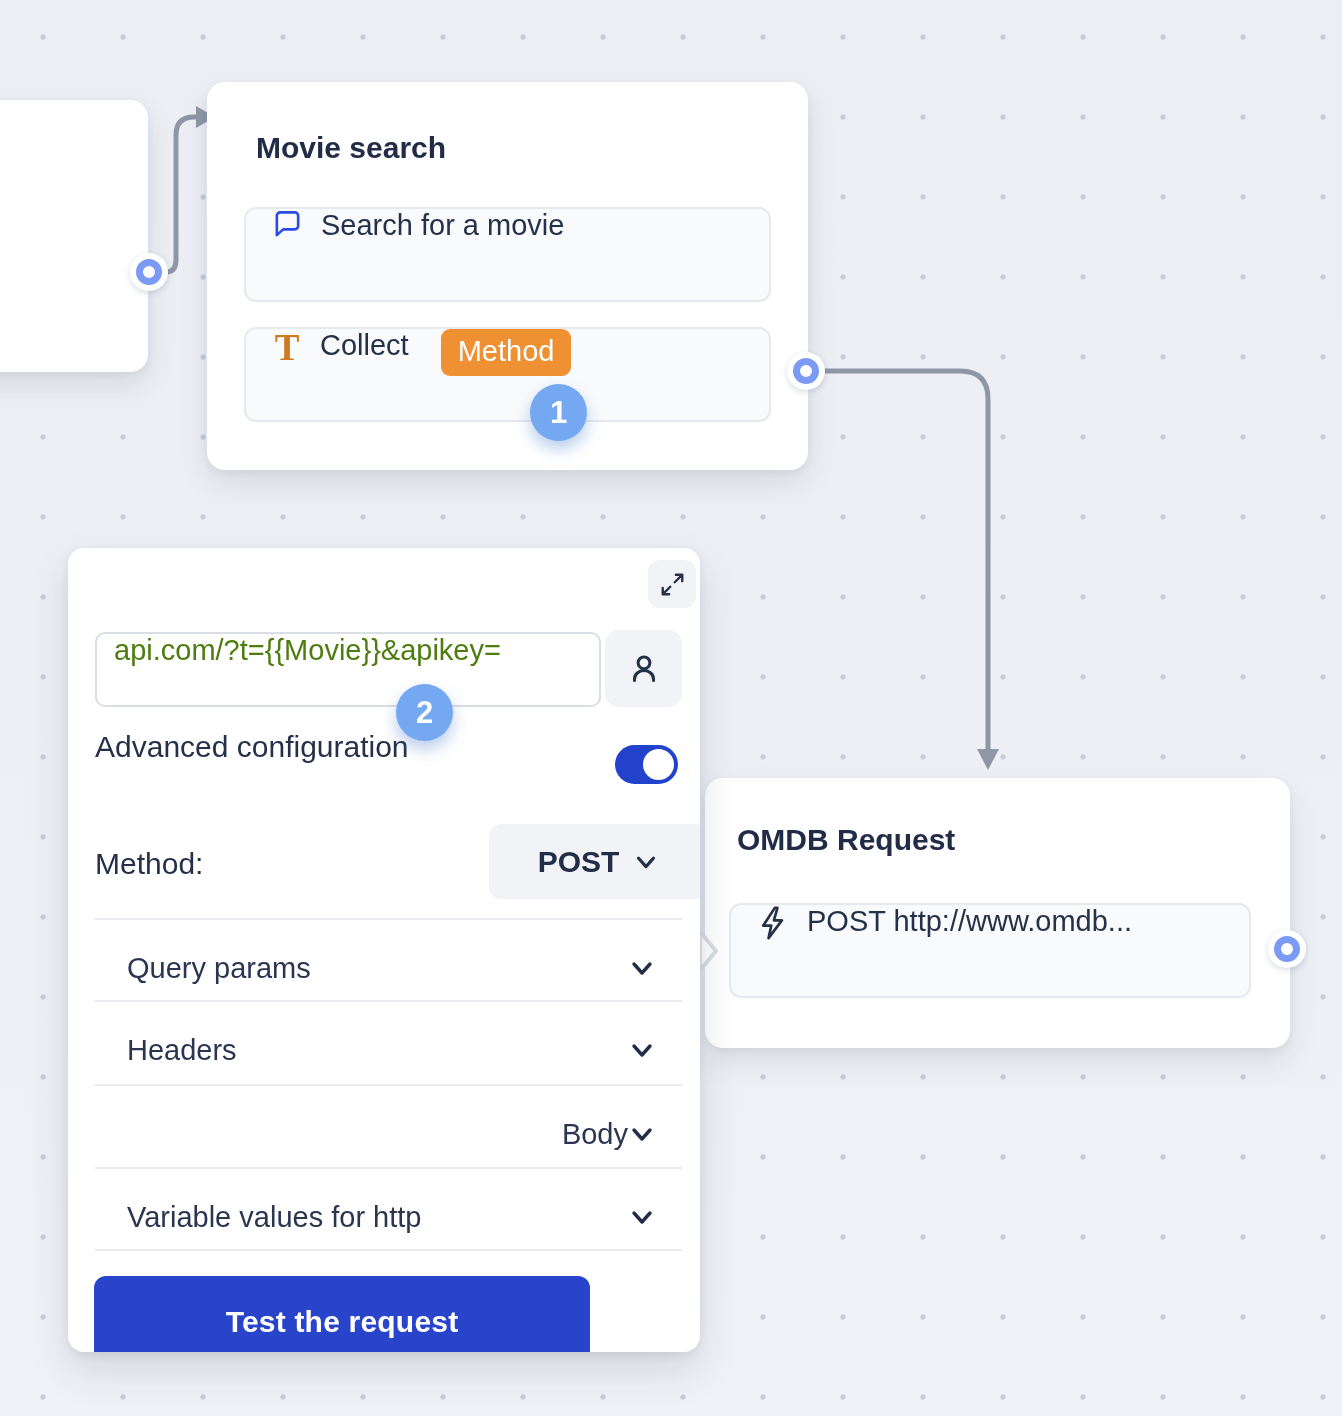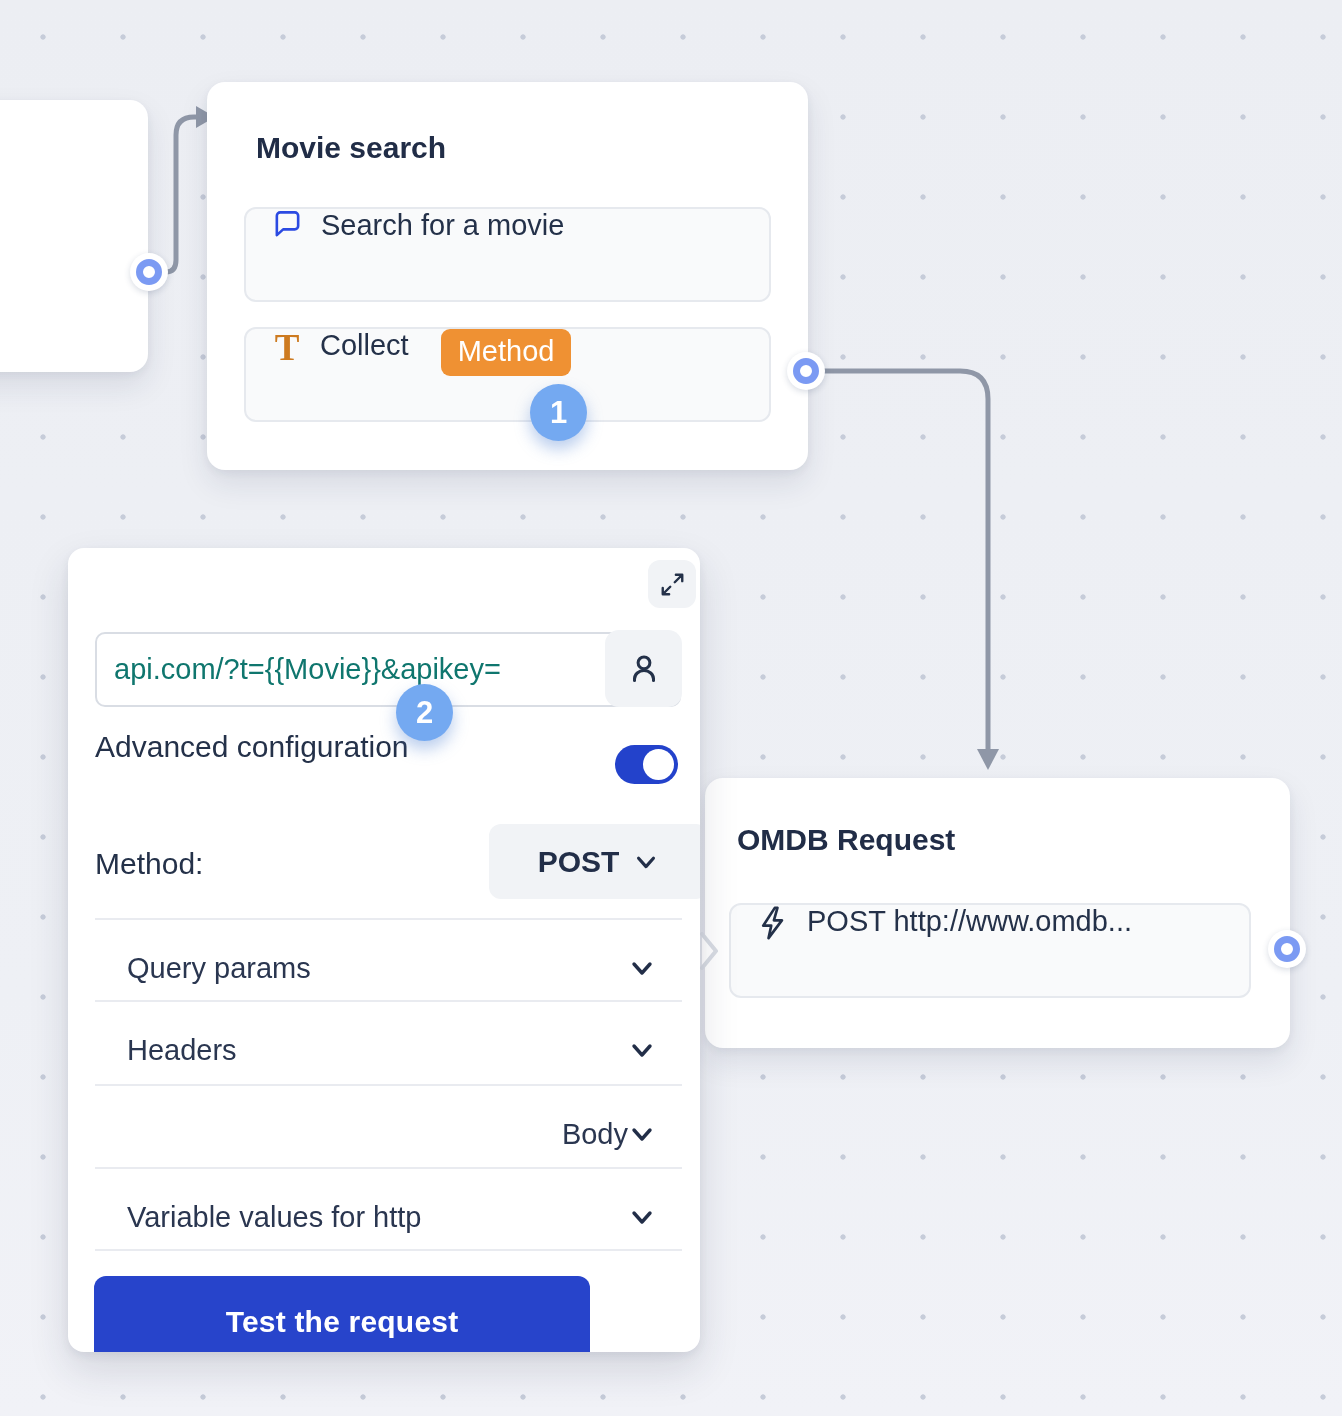--- a/index.html
+++ b/index.html
@@ -62,24 +62,24 @@
     position:absolute;left:68px;top:548px;width:632px;height:804px;
     background:#ffffff;border-radius:16px;overflow:hidden;
     box-shadow:0 18px 40px rgba(32,43,74,0.14), 0 4px 10px rgba(32,43,74,0.07);
     z-index:4;
   }
   .expand-btn{
     position:absolute;left:580px;top:12px;width:48px;height:48px;border-radius:12px;
     background:#f1f3f6;display:flex;align-items:center;justify-content:center;
   }
   .url-input{
-    position:absolute;left:27px;top:84px;width:586px;height:75px;box-sizing:border-box;
+    position:absolute;left:27px;top:84px;width:506px;height:75px;box-sizing:border-box;
     border:2px solid #d9dde4;border-radius:10px;background:#ffffff;
-    display:flex;align-items:center;padding:0 14px 0 30px;
-    font-size:29px;color:#0f766e;white-space:nowrap;overflow:hidden;
+    display:flex;padding:0 14px 0 30px;
+    font-size:29px;color:#4d7c0f;white-space:nowrap;overflow:hidden;
   }
   .url-input span{margin-left:-13px;}
   .person-btn{
     position:absolute;left:537px;top:82px;width:77px;height:77px;border-radius:14px;
     background:#f1f3f6;display:flex;align-items:center;justify-content:center;
   }
   .adv-label{position:absolute;left:27px;top:182px;font-size:30px;color:#243149;}
   .toggle{
     position:absolute;left:547px;top:197px;width:63px;height:39px;border-radius:20px;
     background:#2342cb;

